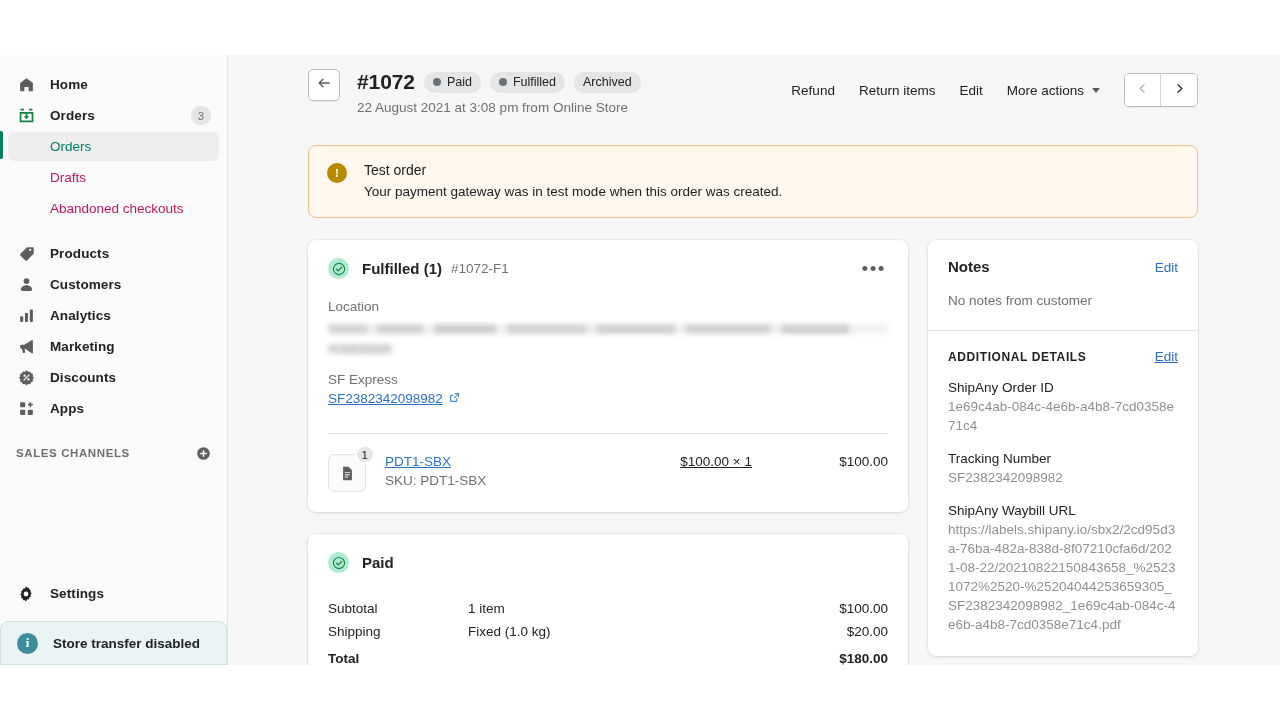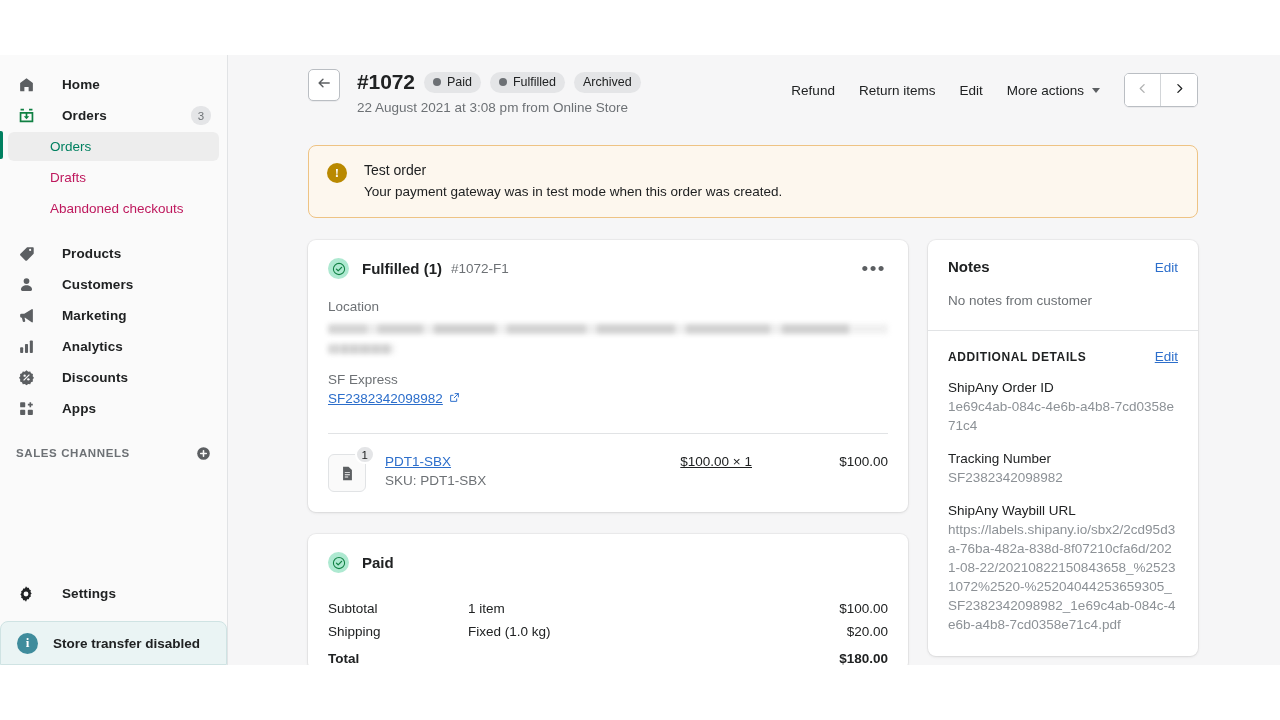--- a/index.html
+++ b/index.html
@@ -32,21 +32,20 @@
   }
   .nav-item {
     display: flex;
     align-items: center;
     height: 31px;
     margin: 0 8px;
     padding: 0 8px;
     border-radius: 6px;
     cursor: pointer;
     position: relative;
-    gap: 12px;
   }
   .nav-icon {
     width: 20px; height: 20px;
     flex: 0 0 20px;
     display: flex; align-items: center; justify-content: center;
     margin-right: 14px;
   }
   .nav-icon svg { display: block; }
   .nav-label {
     font-size: 13.5px;
@@ -447,35 +446,35 @@
             <circle cx="10" cy="6" r="3.4" fill="#5c5f62"></circle>
             <path fill="#5c5f62" d="M10 11c-3.6 0-6.5 2.2-6.5 4.8 0 .9.7 1.7 1.6 1.7h9.8c.9 0 1.6-.8 1.6-1.7 0-2.6-2.9-4.8-6.5-4.8z"></path>
           </svg>
       </span>
       <span class="nav-label">Customers</span>
     </div>
 
     <div class="nav-item">
       <span class="nav-icon">
         <svg width="17" height="17" viewBox="0 0 20 20">
-            <path fill="#5c5f62" d="M17.5 3.2c0-.7-.8-1.1-1.4-.7L7.4 8H4a1.5 1.5 0 0 0-1.5 1.5v1.5A1.5 1.5 0 0 0 4 12.5h.6l1 4.2c.1.5.5.8 1 .8h.9c.6 0 1.1-.6 1-1.2l-.8-3.8h.7l7.7 5.5c.6.4 1.4 0 1.4-.7V3.2z"></path>
-          </svg>
-      </span>
-      <span class="nav-label">Marketing</span>
-    </div>
-
-    <div class="nav-item">
-      <span class="nav-icon">
-        <svg width="17" height="17" viewBox="0 0 20 20">
             <rect x="2.5" y="11" width="3.6" height="6.5" rx="1" fill="#5c5f62"></rect>
             <rect x="8.2" y="7" width="3.6" height="10.5" rx="1" fill="#5c5f62"></rect>
             <rect x="13.9" y="2.8" width="3.6" height="14.7" rx="1" fill="#5c5f62"></rect>
           </svg>
       </span>
       <span class="nav-label">Analytics</span>
+    </div>
+
+    <div class="nav-item">
+      <span class="nav-icon">
+        <svg width="17" height="17" viewBox="0 0 20 20">
+            <path fill="#5c5f62" d="M17.5 3.2c0-.7-.8-1.1-1.4-.7L7.4 8H4a1.5 1.5 0 0 0-1.5 1.5v1.5A1.5 1.5 0 0 0 4 12.5h.6l1 4.2c.1.5.5.8 1 .8h.9c.6 0 1.1-.6 1-1.2l-.8-3.8h.7l7.7 5.5c.6.4 1.4 0 1.4-.7V3.2z"></path>
+          </svg>
+      </span>
+      <span class="nav-label">Marketing</span>
     </div>
 
     <div class="nav-item">
       <span class="nav-icon">
         <svg width="17" height="17" viewBox="0 0 20 20">
             <path fill="#5c5f62" d="M10 1.6l2 1.5 2.4-.3.9 2.3 2.3.9-.3 2.4 1.5 2-1.5 2 .3 2.4-2.3.9-.9 2.3-2.4-.3-2 1.5-2-1.5-2.4.3-.9-2.3-2.3-.9.3-2.4-1.5-2 1.5-2-.3-2.4 2.3-.9.9-2.3 2.4.3 2-1.5z"></path>
             <circle cx="7.8" cy="7.8" r="1.4" fill="#fafafa"></circle>
             <circle cx="12.2" cy="12.2" r="1.4" fill="#fafafa"></circle>
             <path stroke="#fafafa" stroke-width="1.4" d="M13.4 6.6 6.6 13.4"></path>
           </svg>

